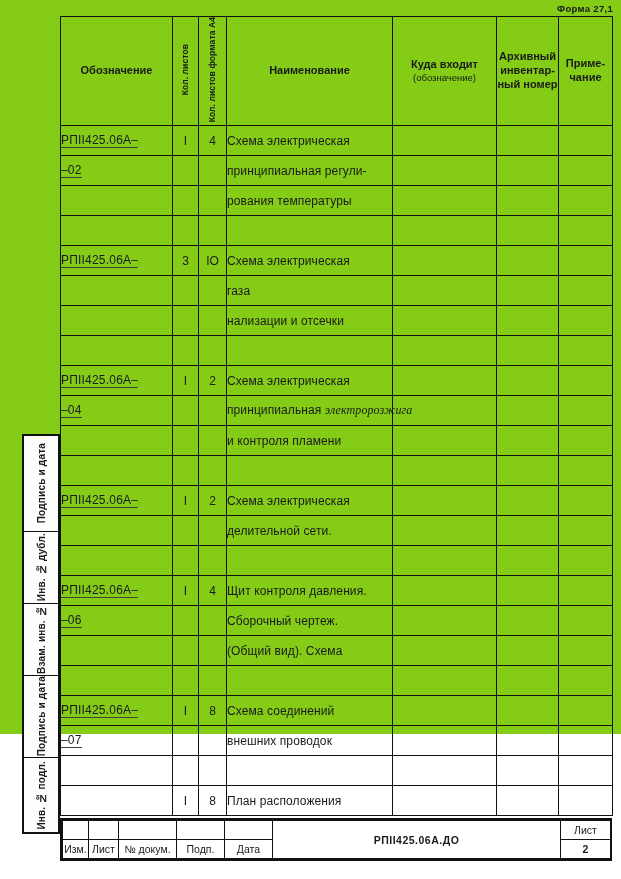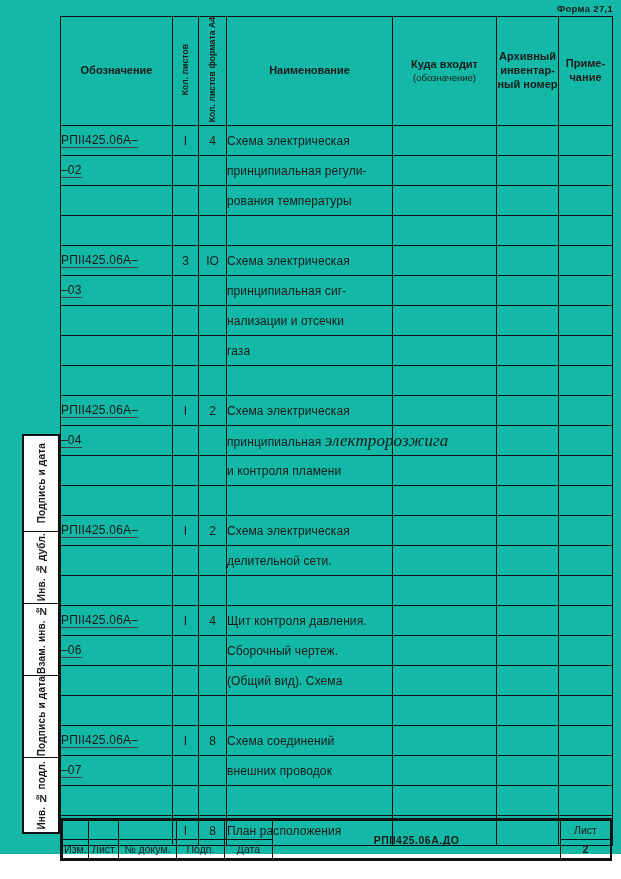--- a/index.html
+++ b/index.html
@@ -11,22 +11,22 @@
     width: 621px;
     height: 879px;
     position: relative;
     font-family: "Liberation Sans", sans-serif;
     color: #1a1a1a;
     overflow: hidden;
   }
   .page {
     position: absolute;
     left: 0; top: 0;
-    width: 621px; height: 854px;
-    background: #14b8a6;
+    width: 621px; height: 734px;
+    background: #84cc16;
     text-decoration: underline;
   }
 
   
   .form-id {
     position: absolute;
     right: 8px;
     top: 3px;
     font-size: 9.5px;
     font-weight: bold;
@@ -119,21 +119,21 @@
   }
   .c-name {
     font-size: 12px;
     padding-left: 6px;
     letter-spacing: .1px;
     white-space: nowrap;
   }
   .c-name i {
     font-style: italic;
     font-family: "Liberation Serif", serif;
-    font-size: 17px;
+    font-size: 12px;
     text-align: center;
   }
   .underline-cell {
     position: relative;
   }
   .underline-cell .ul {
     border-bottom: 1px solid #404040;
     display: inline-block;
     padding-bottom: 0px;
   }
@@ -283,42 +283,33 @@
         <tr class="row">
           <td class="c-desig underline-cell"><span class="ul">РПII425.06А–</span></td>
           <td class="c-num">3</td>
           <td class="c-num">IO</td>
           <td class="c-name">Схема электрическая</td>
           <td></td>
           <td></td>
           <td></td>
         </tr>
         <tr class="row">
-          <td class="c-desig underline-cell"><span class="ul">–03</span></td>
-          <td class="c-num"></td>
-          <td class="c-num"></td>
-          <td class="c-name">принципиальная сиг-</td>
+          <td class="c-desig underline-cell"></td>
+          <td class="c-num"></td>
+          <td class="c-num"></td>
+          <td class="c-name">газа</td>
           <td></td>
           <td></td>
           <td></td>
         </tr>
         <tr class="row">
           <td class="c-desig underline-cell"></td>
           <td class="c-num"></td>
           <td class="c-num"></td>
           <td class="c-name">нализации и отсечки</td>
-          <td></td>
-          <td></td>
-          <td></td>
-        </tr>
-        <tr class="row">
-          <td class="c-desig underline-cell"></td>
-          <td class="c-num"></td>
-          <td class="c-num"></td>
-          <td class="c-name">газа</td>
           <td></td>
           <td></td>
           <td></td>
         </tr>
         <tr class="row">
           <td></td>
           <td></td>
           <td></td>
           <td></td>
           <td></td>

